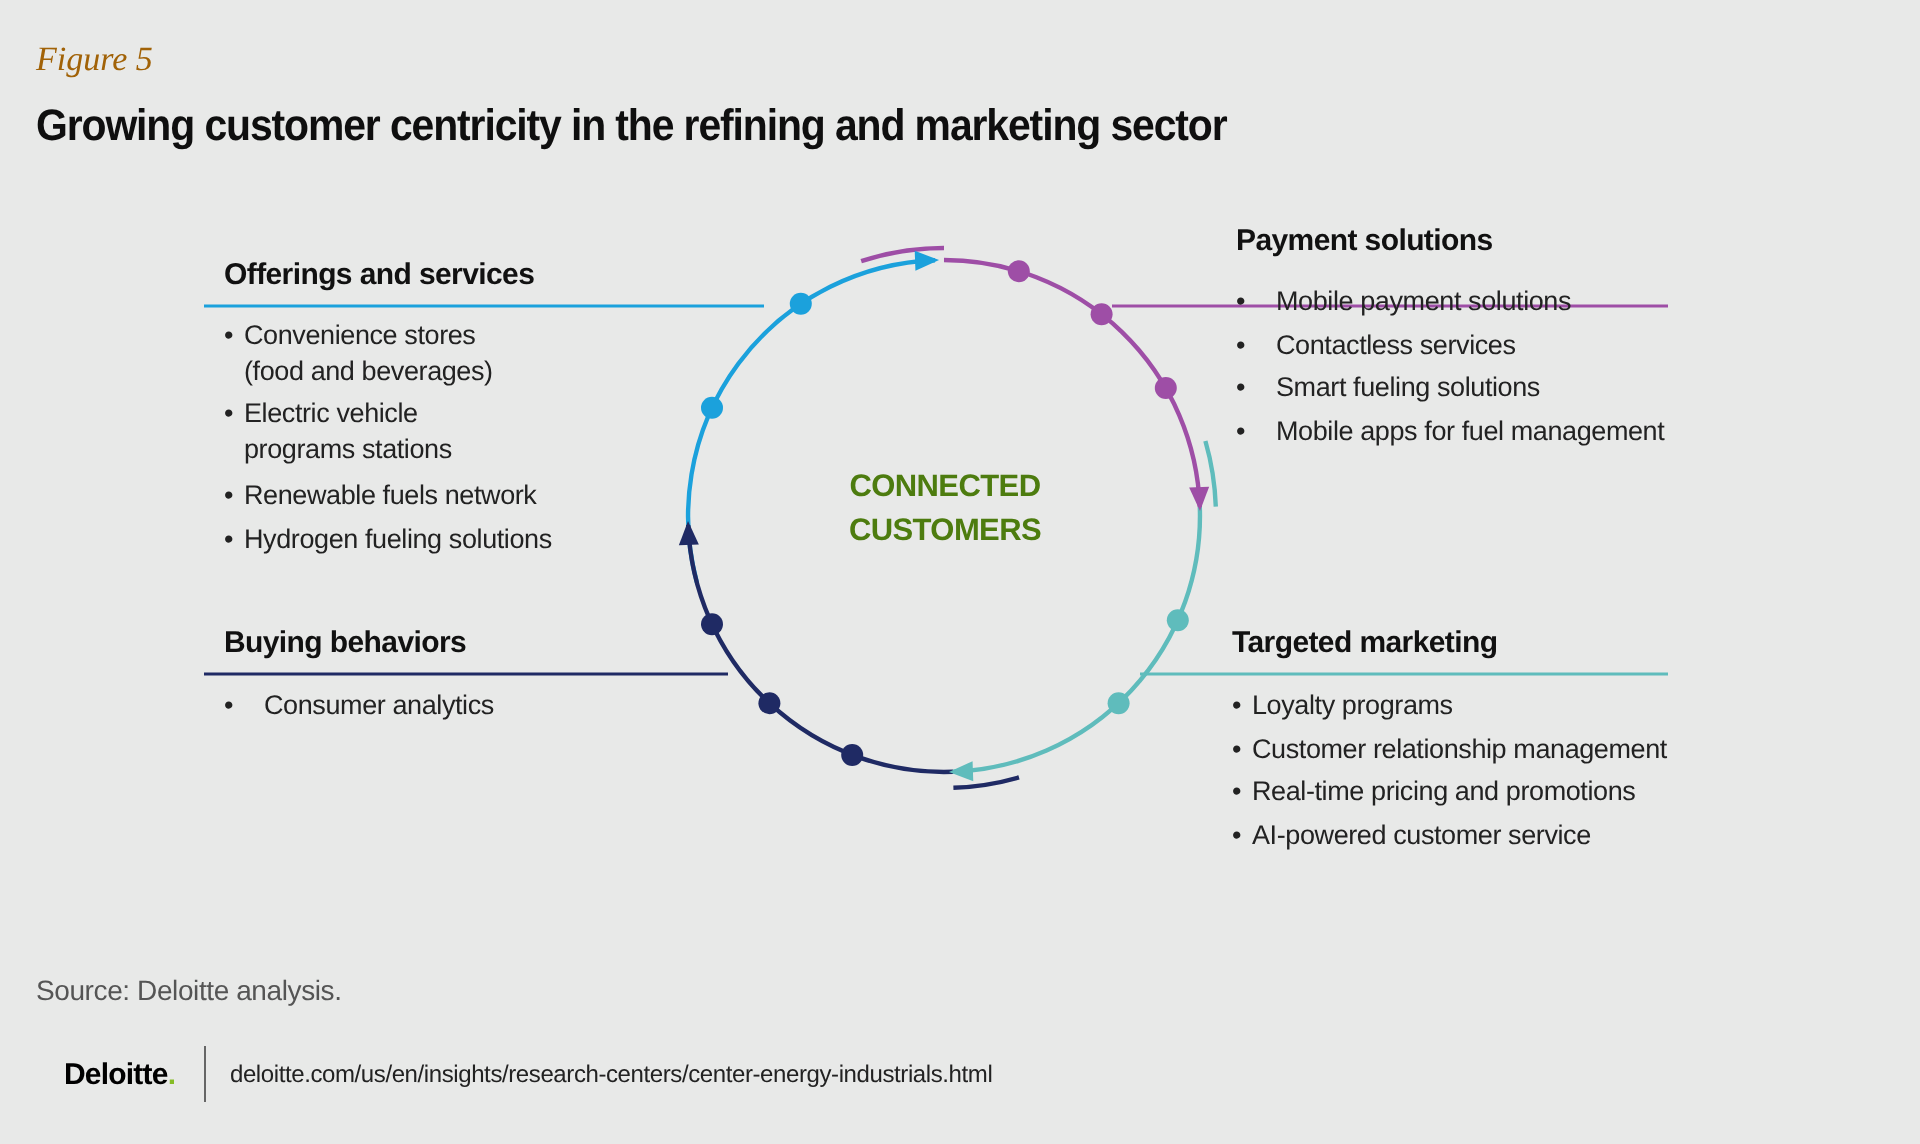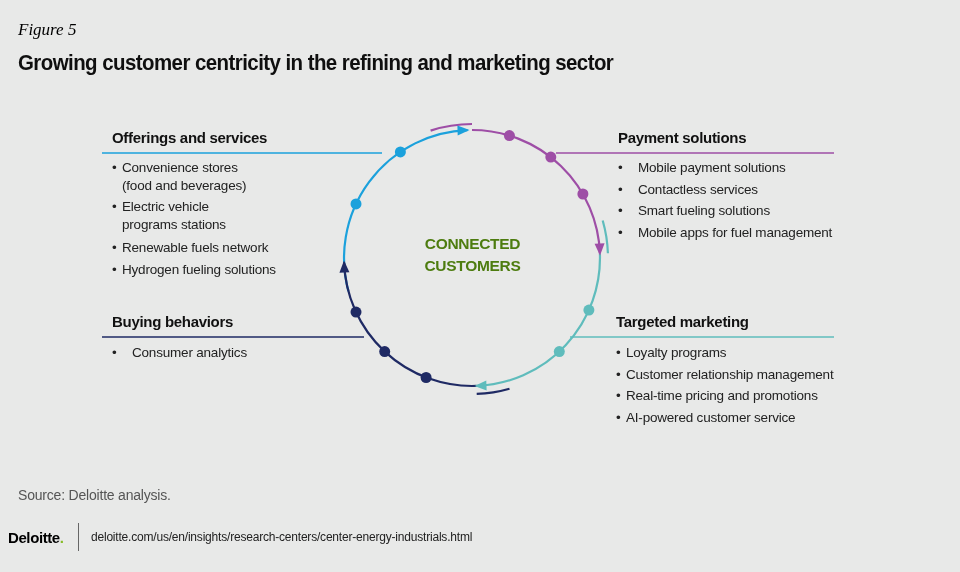--- a/index.html
+++ b/index.html
@@ -1,28 +1,28 @@
 <!DOCTYPE html>
 <html><head>
 <meta charset="utf-8">
 <style>
   html,body{margin:0;padding:0;}
   body{width:960px;height:572px;background:#e8e9e8;position:relative;overflow:hidden;font-family:"Liberation Sans",sans-serif;color:#1a1a1a;}
-  .fig-label{position:absolute;left:18px;top:20px;font-family:"Liberation Serif",serif;font-style:italic;font-size:17px;color:#000000;}
+  .fig-label{position:absolute;left:18px;top:20px;font-family:"Liberation Serif",serif;font-style:italic;font-size:17px;color:#a16207;}
   .title{position:absolute;left:18px;top:50px;font-family:"Liberation Sans",sans-serif;font-weight:bold;font-size:22px;letter-spacing:-0.6px;color:#0f0f0f;transform:scaleX(0.93);transform-origin:left;}
   .block{position:absolute;}
   .block h3{margin:0;font-size:15px;font-weight:bold;letter-spacing:-0.3px;color:#111;white-space:nowrap;}
   .block ul{list-style:none;margin:0;padding:0;}
   .block li{font-size:13.5px;line-height:21.5px;color:#222;white-space:nowrap;letter-spacing:-0.2px;}
   .block li.cont{line-height:18px;}
   .bul{display:inline-block;width:10px;}
   .bul-wide{display:inline-block;width:20px;}
   .center-text{position:absolute;left:400px;top:233px;width:145px;text-align:center;font-weight:bold;font-size:15.5px;line-height:22px;color:#4d7c0f;letter-spacing:-0.3px;}
   .source{position:absolute;left:18px;top:487px;font-size:14px;color:#555;letter-spacing:-0.2px;}
-  .footer{position:absolute;left:8px;top:523px;display:flex;align-items:center;}
+  .footer{position:absolute;left:32px;top:523px;display:flex;align-items:center;}
   .logo{font-weight:bold;font-size:15px;color:#000;letter-spacing:-0.4px;}
   .logo-dot{color:#86bc25;}
   .divider{width:1.4px;height:28px;background:#666;margin:0 12px 0 14px;}
   .url{font-size:12px;color:#222;letter-spacing:-0.2px;}
   svg.cycle{position:absolute;left:0;top:0;}
 </style>
 </head>
 <body>
 
 <div class="fig-label">Figure 5</div>
@@ -75,21 +75,21 @@
   <ul style="margin-top:13px;">
     <li class="cont"><span class="bul">•</span><span>Convenience stores</span></li>
     <li class="cont" style="margin-bottom:3px;"><span class="bul"></span><span>(food and beverages)</span></li>
     <li class="cont"><span class="bul">•</span><span>Electric vehicle</span></li>
     <li class="cont" style="margin-bottom:3px;"><span class="bul"></span><span>programs stations</span></li>
     <li><span class="bul">•</span><span>Renewable fuels network</span></li>
     <li><span class="bul">•</span><span>Hydrogen fueling solutions</span></li>
   </ul>
 </div>
 
-<div class="block" style="left:618px;top:129px;">
+<div class="block" style="left:618px;top:112px;">
   <h3>Payment solutions</h3>
   <ul style="margin-top:11px;">
     <li><span class="bul-wide">•</span><span>Mobile payment solutions</span></li>
     <li><span class="bul-wide">•</span><span>Contactless services</span></li>
     <li><span class="bul-wide">•</span><span>Smart fueling solutions</span></li>
     <li><span class="bul-wide">•</span><span>Mobile apps for fuel management</span></li>
   </ul>
 </div>
 
 <div class="block" style="left:112px;top:313px;">

